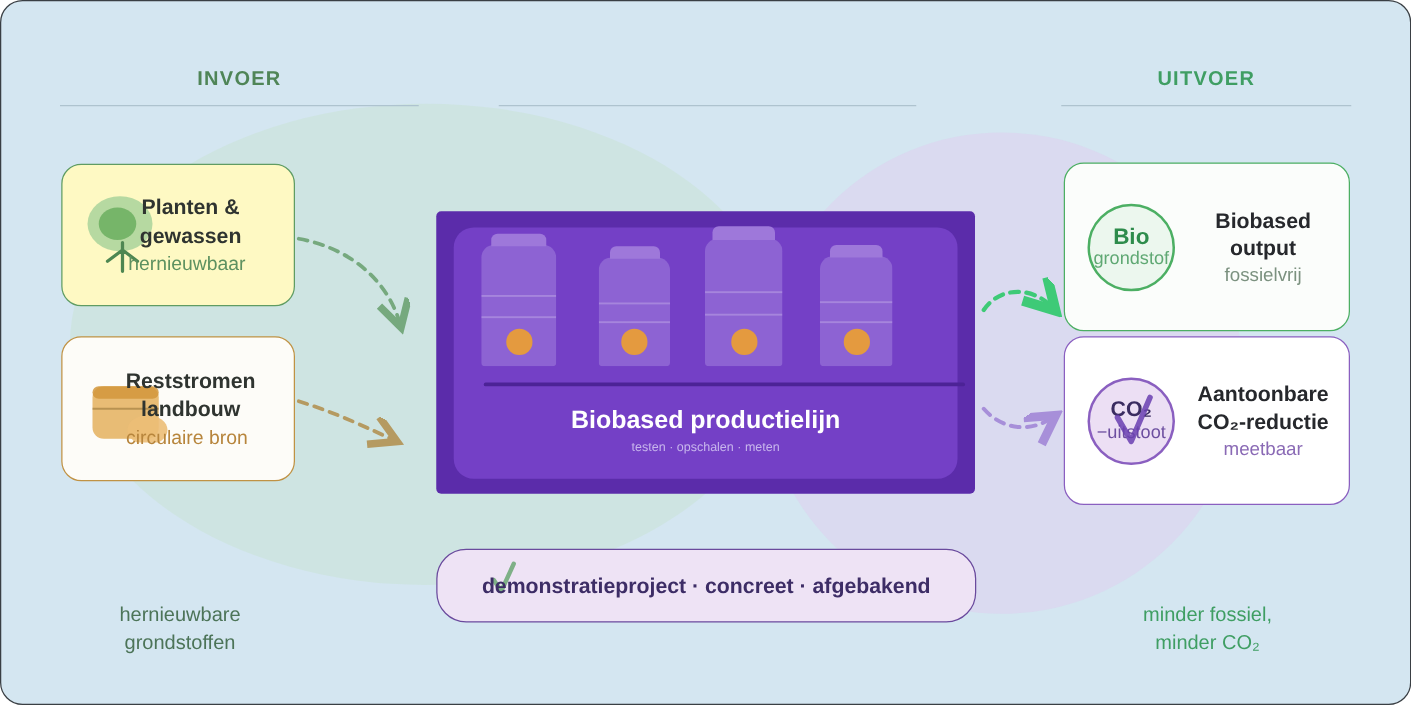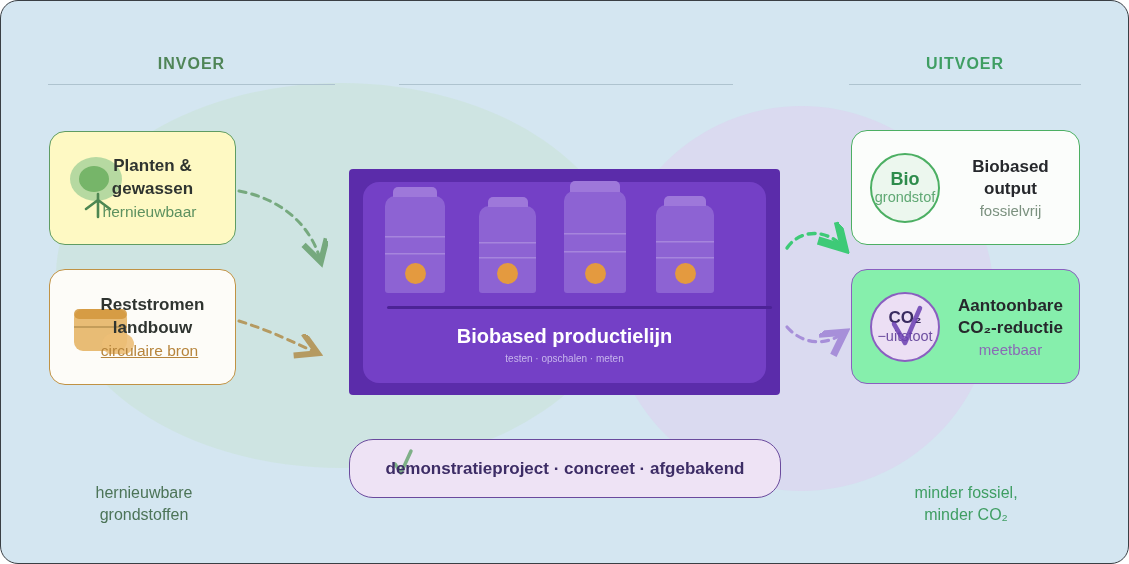--- a/index.html
+++ b/index.html
@@ -25,41 +25,41 @@
   .pre{white-space:pre-line;}
 
   .in-box{position:absolute;left:48px;width:185px;border-radius:16px;background:#fef9c3;
     display:flex;flex-direction:column;justify-content:center;align-items:center;}
   .in-box1{top:130px;height:112px;border:1.6px solid var(--input1-border,#5f9c63);}
   .in-box2{top:268px;height:114px;border:1.6px solid var(--input2-border,#c09244);background:#fdfcf8;}
   .in-title{position:relative;z-index:2;font-weight:bold;font-size:17px;line-height:1.35;
     color:var(--title-dark,#2f3430);text-align:center;padding-left:20px;}
   .in-sub{position:relative;z-index:2;font-size:15.5px;margin-top:2px;padding-left:14px;}
   .in-box1 .in-sub{color:var(--input1-subtitle,#5d9160);}
-  .in-box2 .in-sub{color:var(--input2-subtitle,#b7853c);text-decoration:underline;}
+  .in-box2 .in-sub{color:var(--input2-subtitle,#b7853c);}
   .box-icon{position:absolute;z-index:1;}
 
   .central{position:absolute;left:348px;top:168px;width:431px;height:226px;
     background:var(--central-outer,#5b2caa);border-radius:4px;z-index:2;}
   .central-inner{position:absolute;left:14px;top:13px;right:14px;bottom:12px;
     background:var(--central-inner,#7440c6);border-radius:16px;}
   .floor{position:absolute;left:24px;top:124px;width:385px;height:3px;background:var(--central-floor,#4c2396);border-radius:2px;}
   .tank{position:absolute;background:var(--tank,#8d63d3);border-radius:10px 10px 3px 3px;
     background-image:linear-gradient(rgba(255,255,255,.22),rgba(255,255,255,.22)),linear-gradient(rgba(255,255,255,.22),rgba(255,255,255,.22));
     background-size:100% 1.5px,100% 1.5px;background-position:0 42%,0 60%;background-repeat:no-repeat;}
   .tank::after{content:'';position:absolute;width:21px;height:21px;border-radius:50%;
     background:var(--tank-port,#e49a3f);left:50%;margin-left:-10.5px;bottom:9px;}
   .cap{position:absolute;background:var(--tank-cap,#9e78da);border-radius:5px 5px 0 0;left:50%;transform:translateX(-50%);}
   .central-title{position:absolute;left:0;right:0;top:156px;text-align:center;color:#ffffff;font-weight:bold;font-size:20px;}
   .central-sub{position:absolute;left:0;right:0;top:184px;text-align:center;color:var(--central-subtitle,#c7b5ec);font-size:10px;}
 
-  .out-box{position:absolute;left:850px;width:229px;height:115px;border-radius:16px;background:#fbfdfb;
+  .out-box{position:absolute;left:850px;width:229px;height:135px;border-radius:16px;background:#fbfdfb;
     display:flex;align-items:center;gap:10px;padding:0 8px 0 18px;box-sizing:border-box;z-index:2;}
   .out-box1{top:129px;border:1.6px solid var(--out1-border,#4caf63);}
-  .out-box2{top:268px;border:1.6px solid var(--out2-border,#8a5fc0);background:#86efac;}
+  .out-box2{top:268px;border:1.6px solid var(--out2-border,#8a5fc0);background:#ffffff;}
   .badge{position:relative;flex:0 0 66px;width:66px;height:66px;border-radius:50%;
     display:flex;flex-direction:column;justify-content:center;align-items:center;}
   .badge1{border:2px solid var(--out1-border,#49a862);background:var(--out1-badge-bg,#ecf7ee);}
   .badge2{border:2px solid var(--out2-border,#7e57b5);background:var(--out2-badge-bg,#ecdff4);}
   .badge-title{font-weight:bold;font-size:18px;line-height:1.1;}
   .badge1 .badge-title{color:var(--out1-badge-text,#2e8c4c);}
   .badge2 .badge-title{color:var(--out2-badge-text,#3a2c60);font-size:17px;}
   .badge-sub{font-size:14.5px;white-space:nowrap;}
   .badge1 .badge-sub{color:#5fa873;}
   .badge2 .badge-sub{color:#6d4fa0;}

